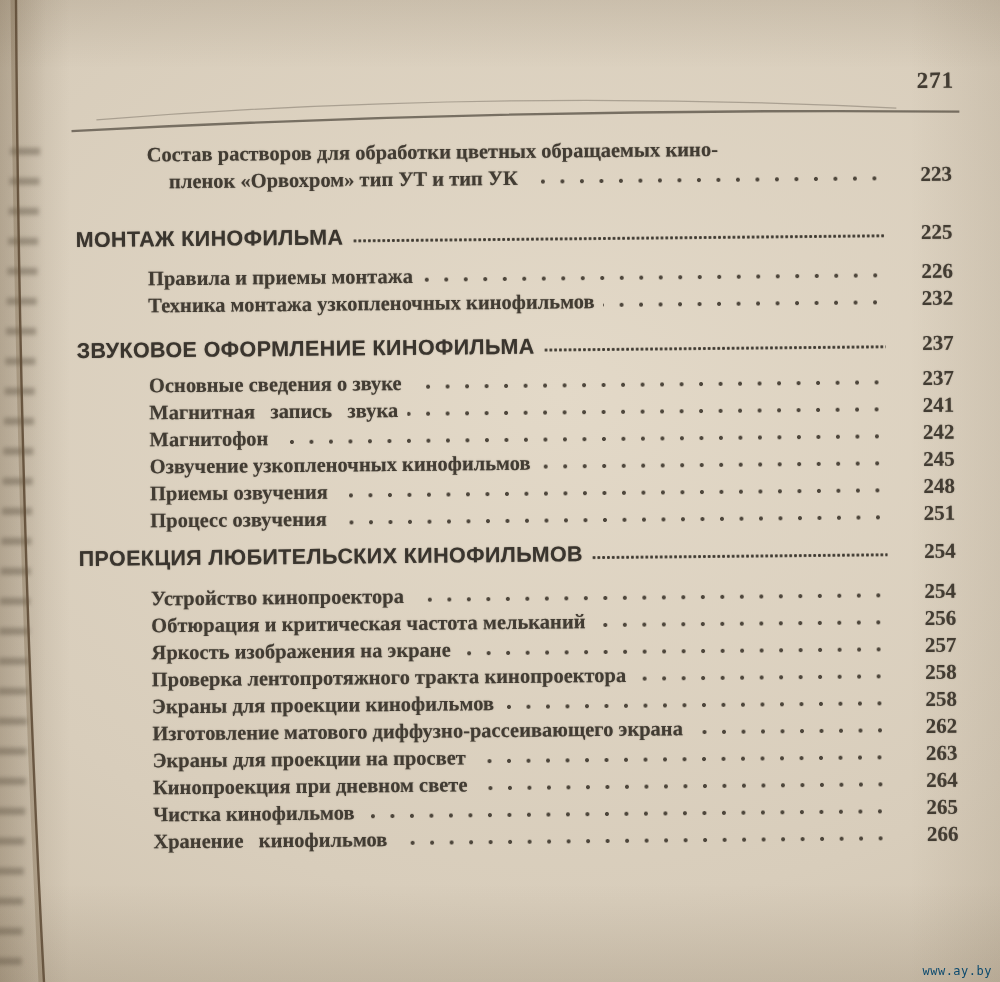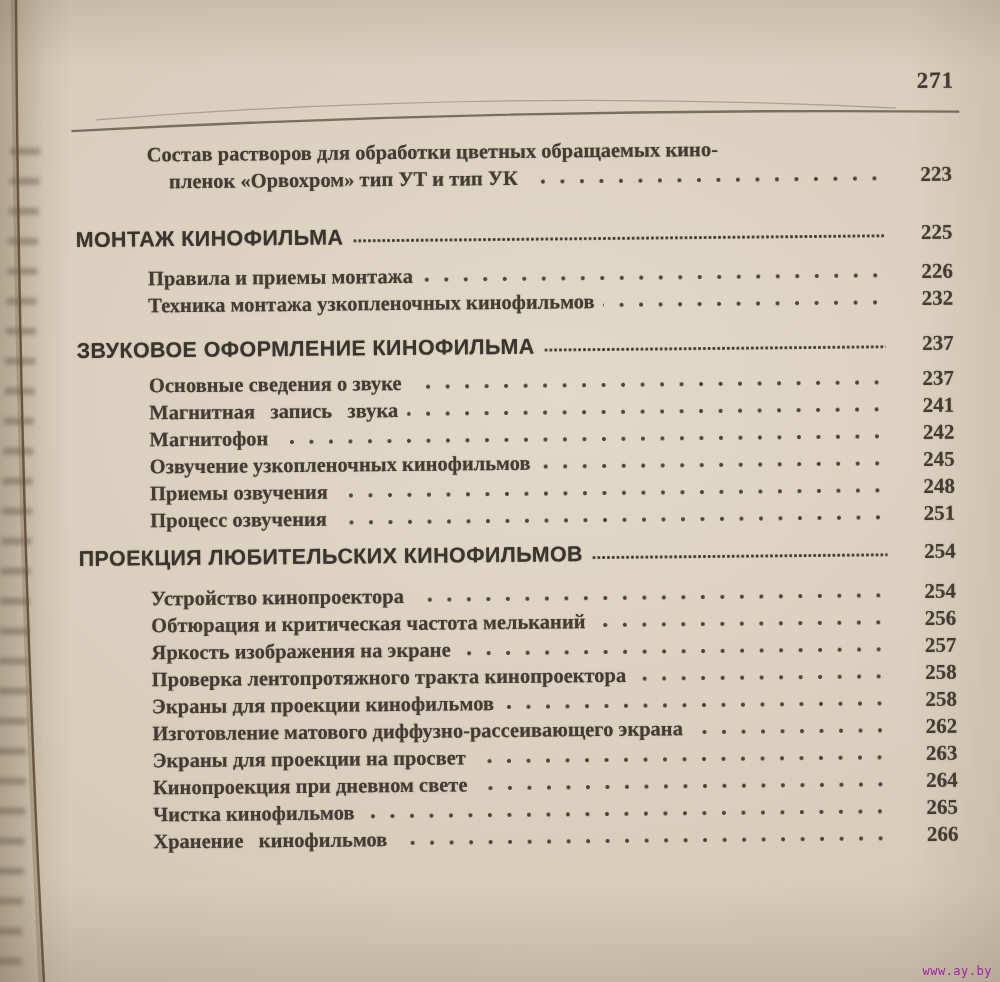--- a/index.html
+++ b/index.html
@@ -84,21 +84,21 @@
   .gap-a{margin-top:30px;}   
   .gap-b{margin-top:12px;}   
   .gap-c{margin-top:17px;}   
   .gap-d{margin-top:8px;}
   .gap-e{margin-top:10px;}   
   .gap-f{margin-top:13px;}
   
   .watermark{
     position:absolute;right:8px;bottom:4px;z-index:7;
     font-family:"DejaVu Sans Mono", monospace;
-    font-size:12px;color:#a21caf;letter-spacing:.5px;
+    font-size:12px;color:#0c4a6e;letter-spacing:.5px;
   }
 </style>
 </head>
 <body>
 
 <div class="edge-shade"></div>
 <div class="edge-smudges"></div>
 <svg class="edge-svg" width="60" height="982" viewBox="0 0 60 982">
   <path d="M13,0 C16,300 24,650 41,982" fill="none" stroke="rgba(130,108,80,.35)" stroke-width="5"></path>
   <path d="M16,0 C18,300 26,650 44,982" fill="none" stroke="#5c4832" stroke-width="2.4" opacity=".85"></path>

